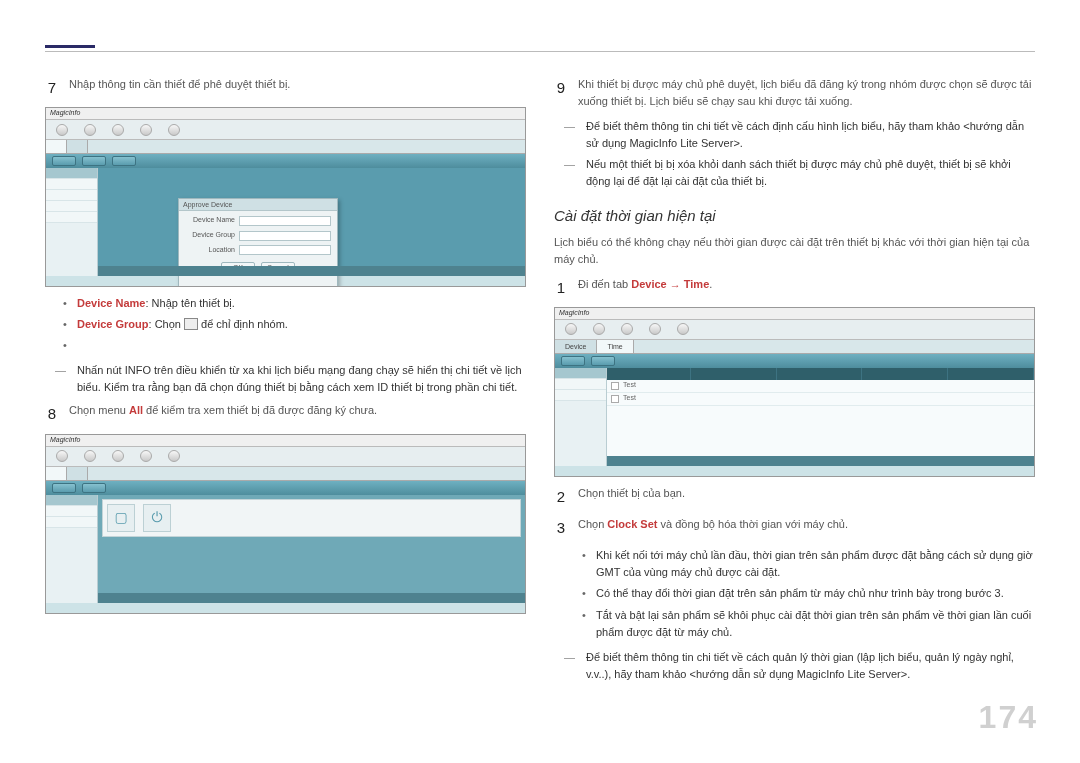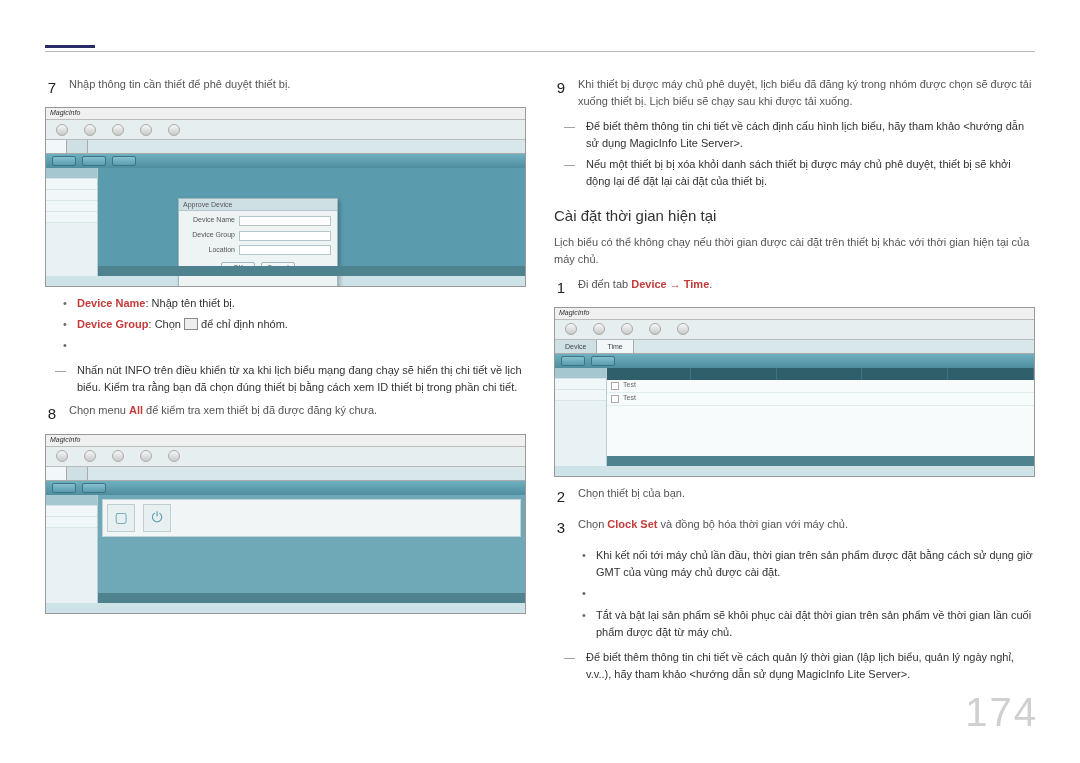--- a/index.html
+++ b/index.html
@@ -62,29 +62,30 @@
   .bold{font-weight:normal;color:#333}
   .bullets{margin:8px 0 8px 18px}
   .bullets .row{display:flex;gap:8px;margin:4px 0}
   .bullets .dot{min-width:6px;color:#666}
   .dash-list .row{display:flex;gap:8px;margin:4px 0 4px 10px}
   .dash-list .dash{min-width:14px;color:#888}
   .heading{
     font-size:15px;
     color:#333;
     margin:14px 0 6px 0;
+    font-style:italic;
   }
   .para{color:var(--subtext);margin:0 0 8px 0}
   .pagenum{
     position:absolute;
     right:42px;
     bottom:20px;
-    font-size:40px;
+    font-size:32px;
     color:var(--pagenum);
-    font-weight:400;
+    font-weight:700;
     letter-spacing:2px;
   }
   .group-btn{
     display:inline-block;
     width:14px;height:12px;
     border:1px solid #888;
     background:#eee;
     vertical-align:middle;
     position:relative;
     top:-1px;
@@ -440,20 +441,21 @@
         </div>
       </div>
 
       <div class="bullets" style="margin-left:28px">
         <div class="row">
           <div class="dot">•</div>
           <div>Khi kết nối tới máy chủ lần đầu, thời gian trên sản phẩm được đặt bằng cách sử dụng giờ GMT của vùng máy chủ được cài đặt.</div>
         </div>
         <div class="row">
           <div class="dot">•</div>
+          <div>Có thể thay đổi thời gian đặt trên sản phẩm từ máy chủ như trình bày trong bước 3.</div>
         </div>
         <div class="row">
           <div class="dot">•</div>
           <div>Tắt và bật lại sản phẩm sẽ khôi phục cài đặt thời gian trên sản phẩm về thời gian lần cuối phẩm được đặt từ máy chủ.</div>
         </div>
       </div>
 
       <div class="dash-list">
         <div class="row">
           <div class="dash">―</div>

